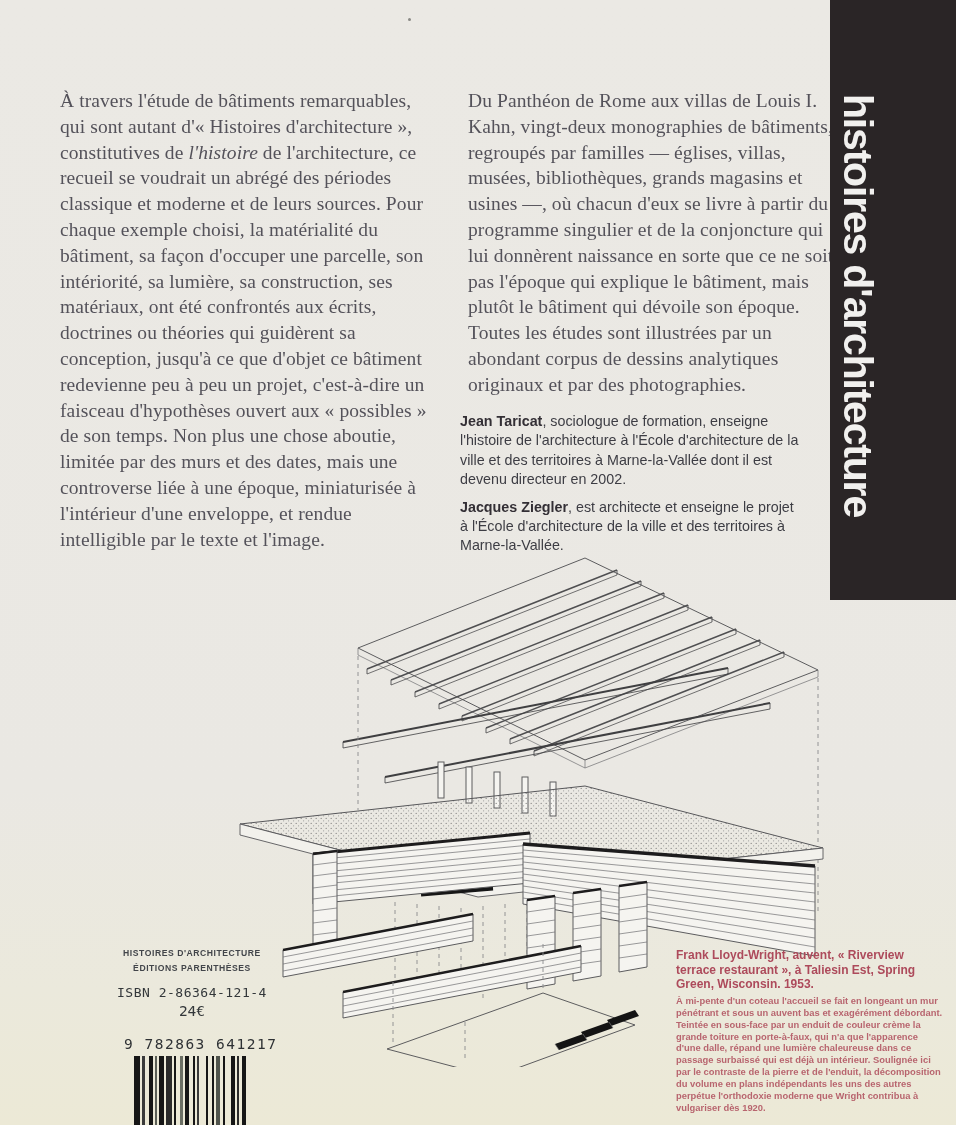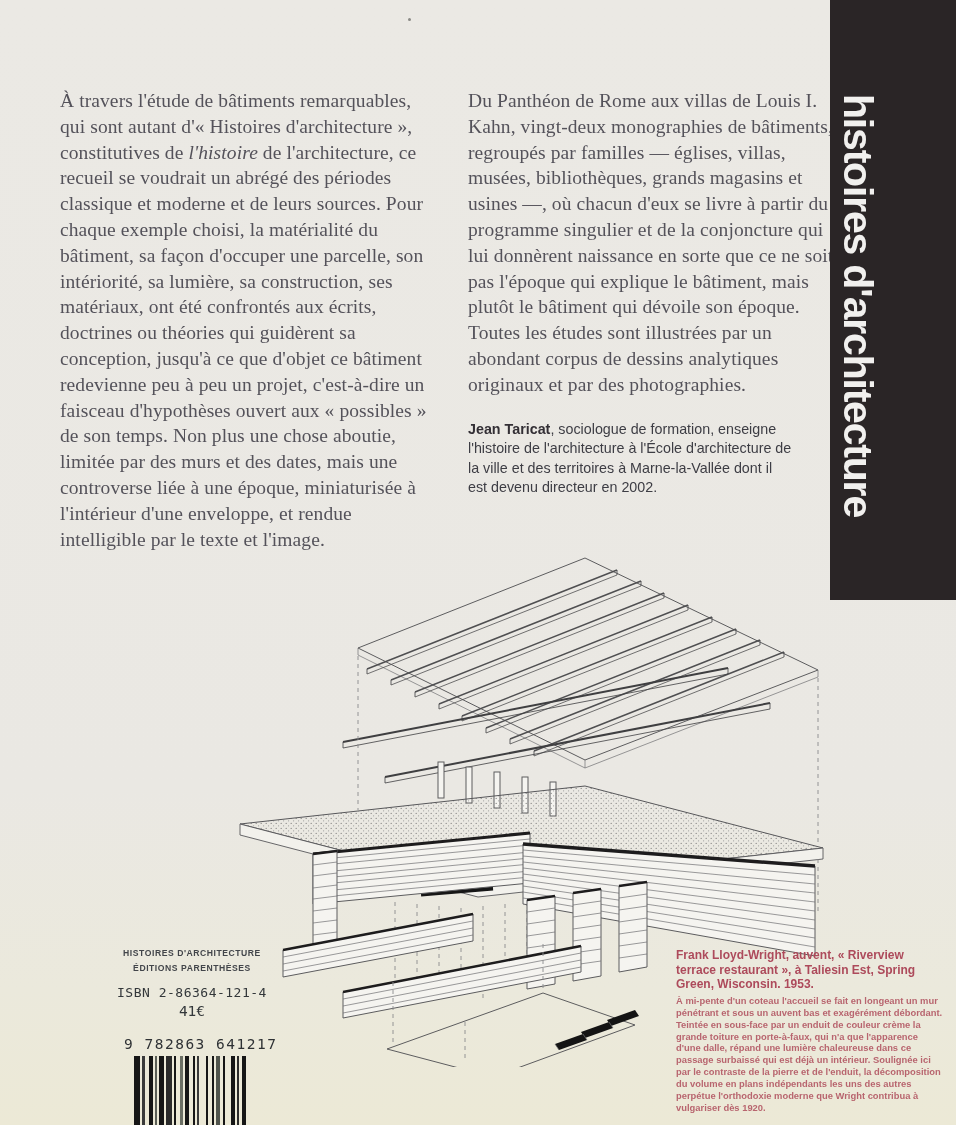--- a/index.html
+++ b/index.html
@@ -17,21 +17,21 @@
   }
   .leftcol em{font-style:italic;}
   .rightcol{
     position:absolute;left:468px;top:88px;width:372px;margin:0;
     font-size:19.5px;line-height:25.8px;color:#54525a;letter-spacing:.1px;
   }
   .bios{
     position:absolute;left:452px;top:404px;width:358px;
     font-family:"Liberation Sans", sans-serif;font-size:14.3px;line-height:19.4px;color:#3d3d44;
   }
-  .bios p{margin:16px;}
+  .bios p{margin:8px;}
   .bios strong{font-weight:bold;color:#332f35;}
 
   
   .band{
     position:absolute;left:830px;top:0;width:126px;height:600px;background:#2a2526;
   }
   .band-title{
     position:absolute;top:94px;left:4px;
     writing-mode:vertical-rl;
     font-family:"Liberation Sans", sans-serif;font-weight:bold;
@@ -77,20 +77,21 @@
 <div class="cover">
 
   <div class="speck"></div>
 
   <p class="leftcol"><span>À travers l'étude de bâtiments remarquables, qui sont autant d'« Histoires d'architecture », constitutives de </span><em>l'histoire</em><span> de l'architecture, ce recueil se voudrait un abrégé des périodes classique et moderne et de leurs sources. Pour chaque exemple choisi, la matérialité du bâtiment, sa façon d'occuper une parcelle, son intériorité, sa lumière, sa construction, ses matériaux, ont été confrontés aux écrits, doctrines ou théories qui guidèrent sa conception, jusqu'à ce que d'objet ce bâtiment redevienne peu à peu un projet, c'est-à-dire un faisceau d'hypothèses ouvert aux « possibles » de son temps. Non plus une chose aboutie, limitée par des murs et des dates, mais une controverse liée à une époque, miniaturisée à l'intérieur d'une enveloppe, et rendue intelligible par le texte et l'image.</span></p>
 
   <p class="rightcol">Du Panthéon de Rome aux villas de Louis I. Kahn, vingt-deux monographies de bâtiments, regroupés par familles — églises, villas, musées, bibliothèques, grands magasins et usines —, où chacun d'eux se livre à partir du programme singulier et de la conjoncture qui lui donnèrent naissance en sorte que ce ne soit pas l'époque qui explique le bâtiment, mais plutôt le bâtiment qui dévoile son époque. Toutes les études sont illustrées par un abondant corpus de dessins analytiques originaux et par des photographies.</p>
 
   <div class="bios">
     <p><strong>Jean Taricat</strong><span>, sociologue de formation, enseigne l'histoire de l'architecture à l'École d'architecture de la ville et des territoires à Marne-la-Vallée dont il est devenu directeur en 2002.</span></p>
+    <p><strong>Jacques Ziegler</strong><span>, est architecte et enseigne le projet à l'École d'architecture de la ville et des territoires à Marne-la-Vallée.</span></p>
   </div>
 
   <div class="band">
     <div class="band-title">histoires d'architecture</div>
   </div>
 
   <svg class="drawing" width="600" height="515" viewBox="0 0 600 515">
     <defs>
       <pattern id="stipple" width="5" height="5" patternUnits="userSpaceOnUse">
         <circle cx="1.2" cy="1.4" r="0.7" fill="#8e8e8c"></circle>
@@ -179,21 +180,21 @@
         <path d="M382,468 l28,-10 l4,6 l-28,10 Z" fill="#141414"></path>
         <path class="lnthin" d="M330,492 l4,6 M358,482 l4,6 M384,470 l4,6"></path>
       </g>
     </g>
   </svg>
 
   <div class="publisher">
     <div class="pub-line">HISTOIRES D'ARCHITECTURE</div>
     <div class="pub-line">ÉDITIONS PARENTHÈSES</div>
     <div class="isbn">ISBN 2-86364-121-4</div>
-    <div class="price">41€</div>
+    <div class="price">24€</div>
   </div>
 
   <div class="barcode">
     <div class="barcode-number">9 782863 641217</div>
     <div class="bars" id="bars">
         <span style="width: 5.66038%; background: rgb(22, 22, 22);"></span>
         <span style="width: 1.88679%; background: transparent;"></span>
         <span style="width: 1.88679%; background: rgb(58, 58, 58);"></span>
         <span style="width: 3.77358%; background: transparent;"></span>
         <span style="width: 3.77358%; background: rgb(22, 22, 22);"></span>

